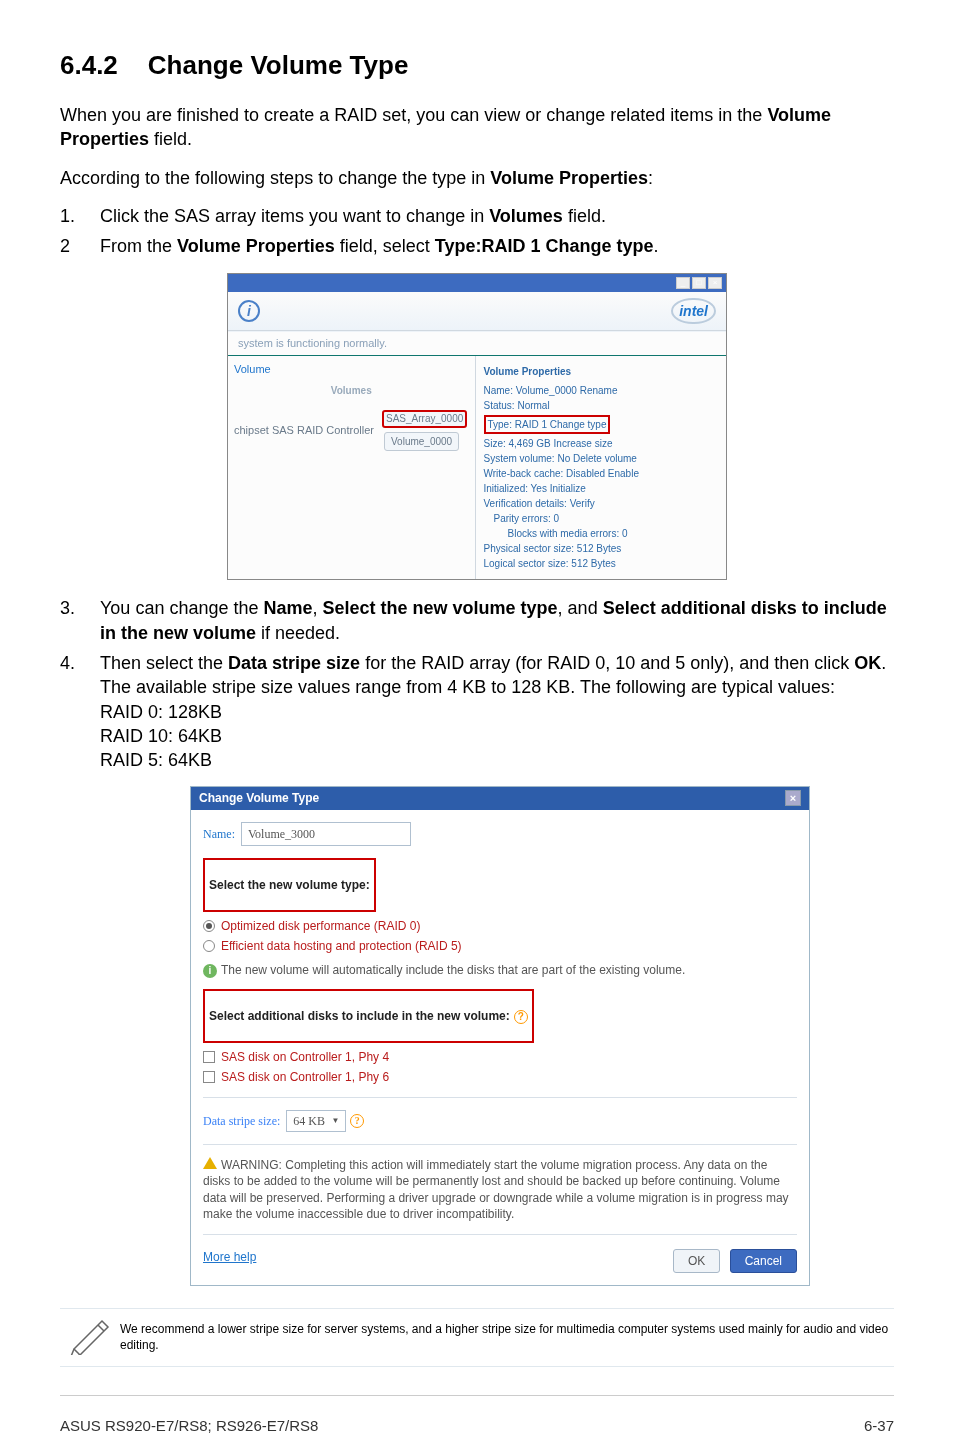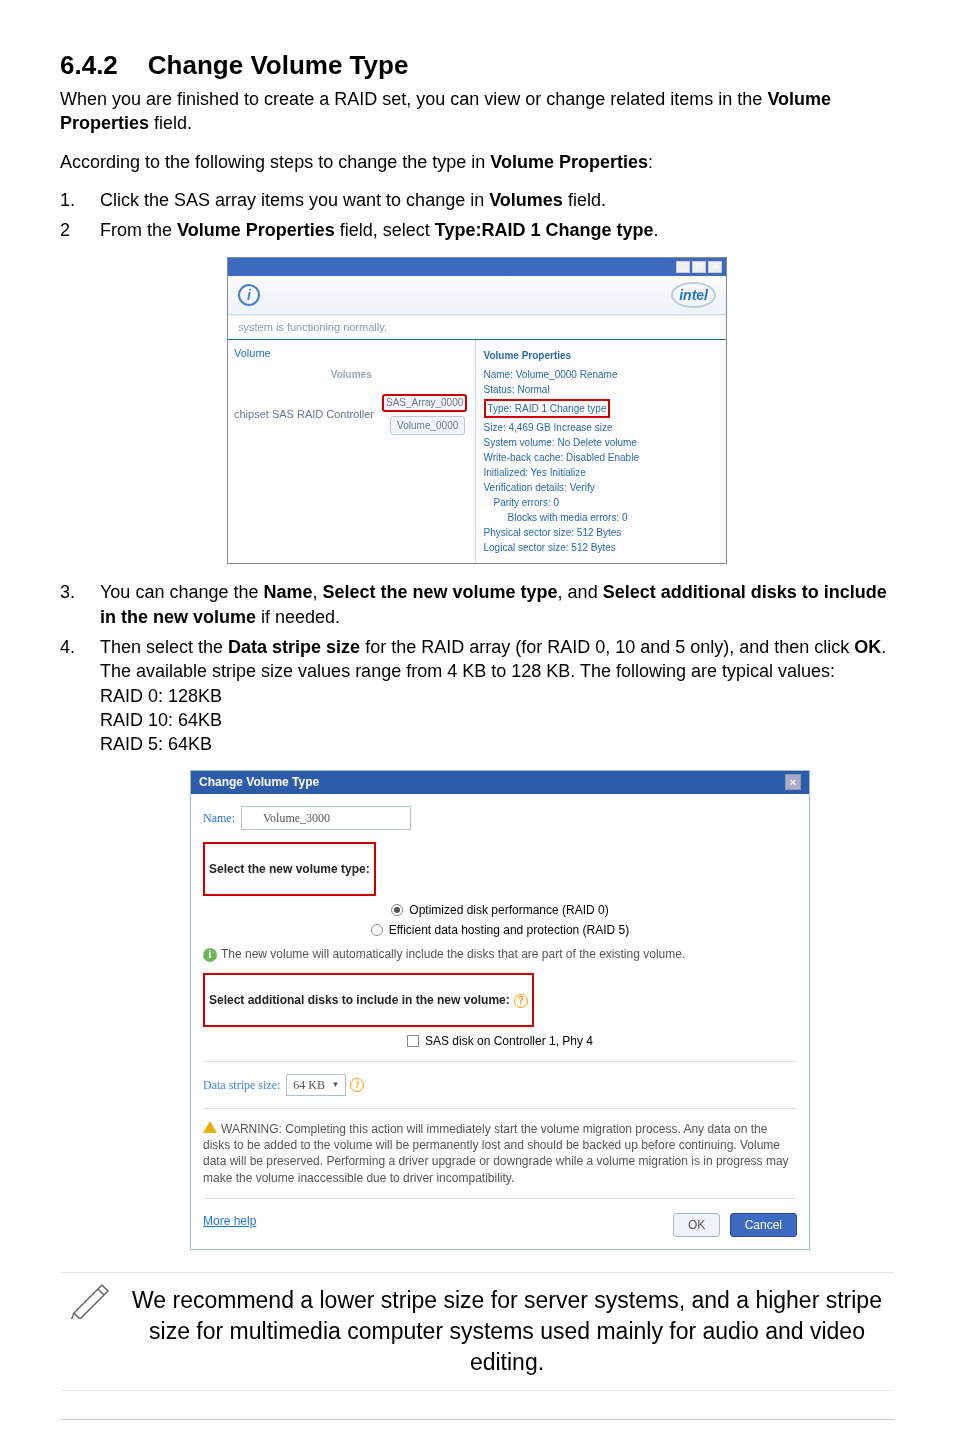--- a/index.html
+++ b/index.html
@@ -1,17 +1,17 @@
 <!DOCTYPE html>
 <html><head>
   <meta charset="utf-8">
   <style>
     * { box-sizing: border-box; margin: 0; padding: 0; }
     body { font-family: Arial, Helvetica, sans-serif; font-size: 18px; color: #000; background: #fff; padding: 48px 60px 24px 60px; width: 954px; line-height: 1.35; }
-    h1.section { font-size: 26px; font-weight: bold; margin-bottom: 4px; }
+    h1.section { font-size: 26px; font-weight: bold; margin-bottom: 20px; }
     h1.section .num { display: inline-block; margin-right: 30px; }
     p { margin-bottom: 14px; }
     .bold { font-weight: bold; }
     ol.steps { list-style: none; margin-bottom: 14px; }
     ol.steps > li { display: flex; margin-bottom: 6px; }
     ol.steps > li .n { flex: 0 0 40px; }
     ol.steps > li .t { flex: 1; }
     .screenshot { display: block; }
     .ss-outer { border: 1px solid #888; background: #fcfcfc; width: 500px; margin: 6px auto 16px auto; padding: 0; }
     .ss-blue-bar { height: 18px; background: #3d6bc0; color: #fff; font-size: 10px; display:flex; justify-content: space-between; align-items: center; padding: 0 4px; }
@@ -30,42 +30,42 @@
     .ss-right div { font-size:10px; line-height:1.5; color:#2e6aa8; }
     .ss-small { font-size:10px; color:#9ab; }
 
     
     .dlg { width:620px; margin: 6px 0 22px 130px; border:1px solid #a0b8c8; }
     .dlg-titlebar { background:#2d5daa; color:#fff; font-weight:bold; font-size:12px; padding:3px 8px; display:flex; justify-content:space-between; align-items:center; }
     .dlg-close { background:#aac; color:#fff; font-size:11px; width:16px; height:16px; text-align:center; line-height:14px; border:1px solid #89a; }
     .dlg-body { background:#fff; padding:12px; font-size:12px; color:#555; }
     .field-row { margin-bottom:12px; display:flex; align-items:center;font-family:Liberation Serif, serif; }
     .lbl { color:#1f75cc; font-size:12px; margin-right:6px; }
-    .txt-input { border:1px solid #b0c0d0; padding:3px 21px; font-size:12px; width:170px; }
+    .txt-input { border:1px solid #b0c0d0; padding:3px 6px; font-size:12px; width:170px; }
     .section-head { border:2px solid #c00; display:inline-block; padding:17px 4px; margin-bottom:6px; font-weight:bold; font-size:12px; color:#222; }
-    .rb-row { display:flex; align-items:center; margin-bottom:4px; font-size:12px; color:#000000;justify-content:center; }
+    .rb-row { display:flex; align-items:center; margin-bottom:4px; font-size:12px; color:#b91c1c; }
     .rb { width:12px; height:12px; border:1px solid #888; border-radius:50%; margin-right:6px; display:flex; align-items:center; justify-content:center;}
     .rb.checked::after { content:""; width:6px; height:6px; background:#555; border-radius:50%; }
     .cb { width:12px; height:12px; border:1px solid #888; margin-right:6px; }
     .info-icon { display:inline-block; width:14px; height:14px; border-radius:50%; background:#6fb65f; color:#fff; font-size:10px; text-align:center; line-height:14px; margin-right:4px; font-weight:bold; }
     .help-icon { display:inline-block; width:14px; height:14px; border-radius:50%; border:1px solid #f90; color:#f90; font-size:10px; text-align:center; line-height:12px; margin-left:4px; font-weight:bold; }
     .select-box { border:1px solid #b0c0d0; padding:2px 6px; width:60px; display:flex; align-items:center; justify-content:space-between; font-size:12px;}
     .arrow-down { font-size:8px; }
     .warn-icon { display:inline-block; width:0; height:0; border-left:7px solid transparent; border-right:7px solid transparent; border-bottom:12px solid #e6b000; margin-right:4px; vertical-align:baseline;}
     .dlg-buttons { text-align:right; margin-top:14px; font-size:12px; }
     .btn { display:inline-block; border:1px solid #a8b8c8; background:#f0f4f8; padding:3px 14px; margin-left:6px; border-radius:3px; font-size:12px; }
     .btn.primary { background:#3d6bc0; color:#fff; border-color:#2a4f9a; }
     .link { color:#1f75cc; text-decoration:underline; cursor:pointer; }
     hr.thin { border:none; border-top:1px solid #d8e0e8; margin:12px 0; }
 
     
     .note { display:flex; align-items:flex-start; padding: 6px 0; margin-top:4px; border-bottom: 1px solid #e0e8ee; border-top: 1px solid #e0e8ee; }
     .note-icon { width:60px; flex:0 0 60px; display:flex; align-items:center; justify-content:center; }
     .note-icon svg { stroke:#666; }
-    .note-text { flex:1; font-size:23px; padding: 6px 0; text-align: center; }
+    .note-text { flex:1; font-size:12px; padding: 6px 0; }
 
     .footer { display:flex; justify-content:space-between; margin-top:20px; font-size:15px; color:#333; }
     hr.footer-line { border:none; border-top:1px solid #ccc; margin-top:28px; }
   </style>
 </head>
 <body>
 
 <h1 class="section">
   <span class="num">6.4.2</span><span>Change Volume Type</span>
 </h1>
@@ -102,21 +102,21 @@
     <div class="ss-icon">i</div>
     <div class="intel-badge">intel</div>
   </div>
   <div class="ss-status">system is functioning normally.</div>
   <div class="ss-body">
     <div class="ss-left">
       <div style="color:#1f75cc;">Volume</div>
       <div style="text-align:center; margin-top:6px;"><span class="bold ss-small">Volumes</span></div>
       <div style="display:flex; align-items:center; margin-top:10px;">
         <span>chipset SAS RAID Controller</span>
-        <span style="margin-left:8px;text-align:right;">
+        <span style="margin-left:8px;">
           <span class="ss-chip highlight-red">SAS_Array_0000</span><br>
           <span class="ss-chip">Volume_0000</span>
         </span>
       </div>
     </div>
     <div class="ss-right">
       <div class="ss-right-title">Volume Properties</div>
       <div>Name: Volume_0000 Rename</div>
       <div>Status: Normal</div>
       <div><span class="highlight-red">Type: RAID 1 Change type</span></div>
@@ -169,20 +169,24 @@
         <span class="rb"></span>
         <span>Efficient data hosting and protection (RAID 5)</span>
       </div>
     <div style="margin:8px 0;"><span class="info-icon">i</span><span>The new volume will automatically include the disks that are part of the existing volume.</span></div>
 
     <div style="margin-top:10px;"><span class="section-head"><span>Select additional disks to include in the new volume:</span><span class="help-icon">?</span></span></div>
     <div class="rb-row">
         <span class="cb"></span>
         <span>SAS disk on Controller 1, Phy 4</span>
       </div>
+    <div class="rb-row">
+        <span class="cb"></span>
+        <span>SAS disk on Controller 1, Phy 6</span>
+      </div>
 
     <hr class="thin">
     <div class="field-row">
       <span class="lbl" style="color:#3b82f6;">Data stripe size:</span>
       <span class="select-box">
           <span>64 KB</span>
           <span class="arrow-down">▼</span>
         </span>
       <span class="help-icon">?</span>
     </div>

